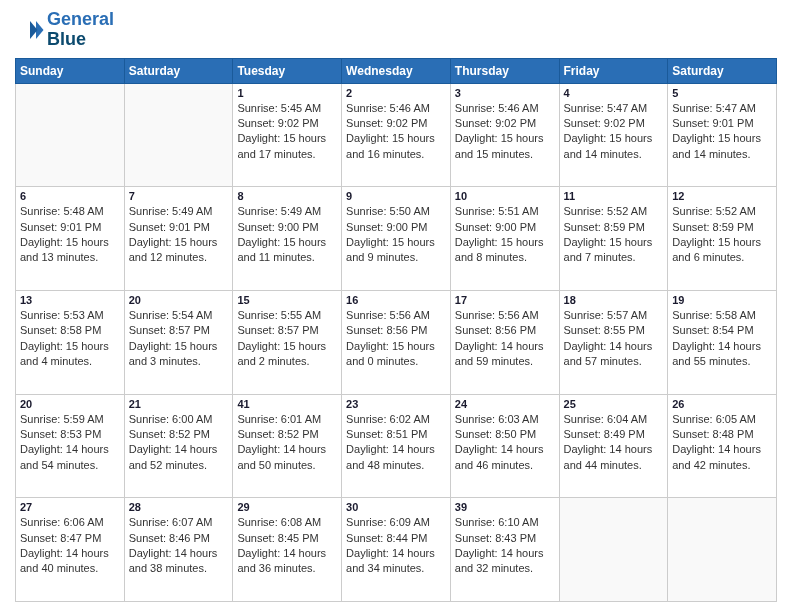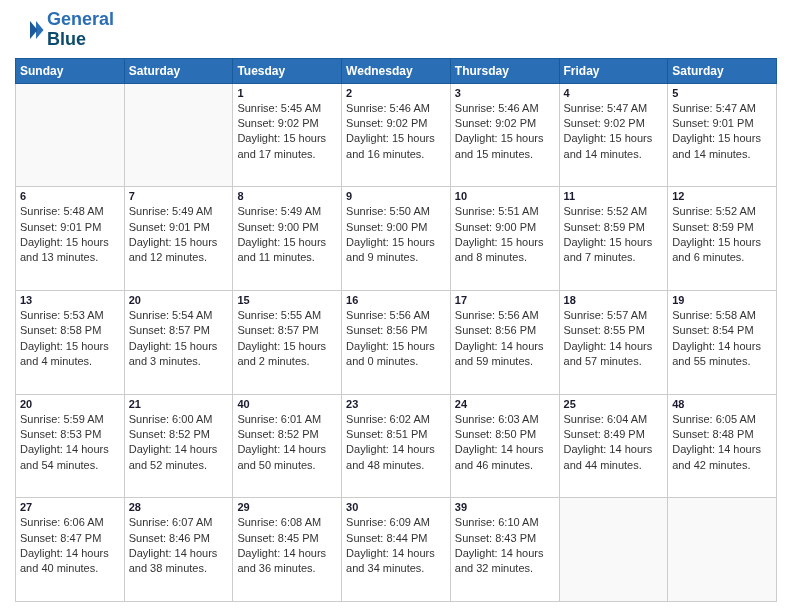--- a/index.html
+++ b/index.html
@@ -211,37 +211,37 @@
         <tr>
           <td>
             <span class="day-num">20</span>
             <div class="day-info">Sunrise: 5:59 AM<br>Sunset: 8:53 PM<br>Daylight: 14 hours<br>and 54 minutes.</div>
           </td>
           <td>
             <span class="day-num">21</span>
             <div class="day-info">Sunrise: 6:00 AM<br>Sunset: 8:52 PM<br>Daylight: 14 hours<br>and 52 minutes.</div>
           </td>
           <td>
-            <span class="day-num">40</span>
+            <span class="day-num">41</span>
             <div class="day-info">Sunrise: 6:01 AM<br>Sunset: 8:52 PM<br>Daylight: 14 hours<br>and 50 minutes.</div>
           </td>
           <td>
             <span class="day-num">23</span>
             <div class="day-info">Sunrise: 6:02 AM<br>Sunset: 8:51 PM<br>Daylight: 14 hours<br>and 48 minutes.</div>
           </td>
           <td>
             <span class="day-num">24</span>
             <div class="day-info">Sunrise: 6:03 AM<br>Sunset: 8:50 PM<br>Daylight: 14 hours<br>and 46 minutes.</div>
           </td>
           <td>
             <span class="day-num">25</span>
             <div class="day-info">Sunrise: 6:04 AM<br>Sunset: 8:49 PM<br>Daylight: 14 hours<br>and 44 minutes.</div>
           </td>
           <td>
-            <span class="day-num">48</span>
+            <span class="day-num">26</span>
             <div class="day-info">Sunrise: 6:05 AM<br>Sunset: 8:48 PM<br>Daylight: 14 hours<br>and 42 minutes.</div>
           </td>
         </tr>
         <tr>
           <td>
             <span class="day-num">27</span>
             <div class="day-info">Sunrise: 6:06 AM<br>Sunset: 8:47 PM<br>Daylight: 14 hours<br>and 40 minutes.</div>
           </td>
           <td>
             <span class="day-num">28</span>

